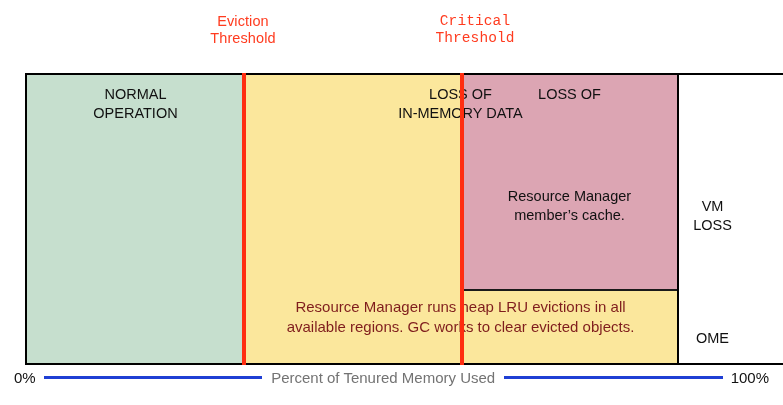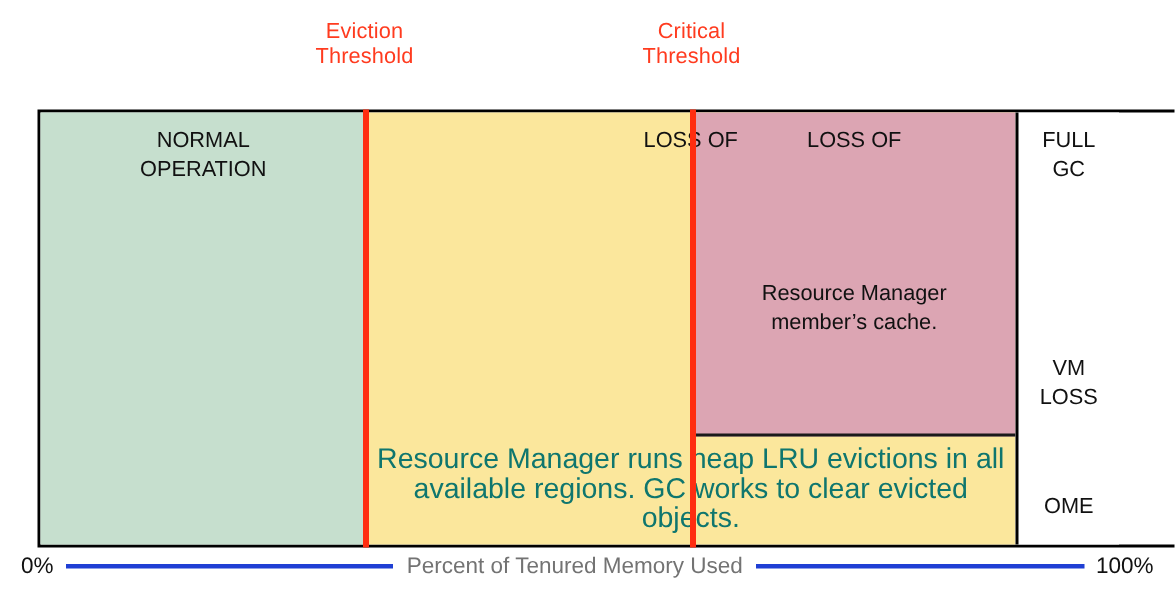--- a/index.html
+++ b/index.html
@@ -28,21 +28,21 @@
     color: #ff3b1f;
     font-size: 14.5px;
     line-height: 17px;
     text-align: center;
     white-space: nowrap;
     letter-spacing: 0.1px;
   }
   .threshold-label span { display: block; }
 
   #eviction-threshold-label { left: 183px; top: 13px; width: 120px; }
-  #critical-threshold-label { left: 401px; top: 13px; width: 120px; }
+  #critical-threshold-label { left: 415px; top: 13px; width: 120px; font-family: Liberation Mono, monospace; }
 
   
   #diagram-frame {
     position: absolute;
     left: 25px;
     top: 73px;
     width: 776px;
     height: 292px;
     border: 2px solid #000000;
     box-sizing: border-box;
@@ -125,39 +125,39 @@
   .band-note span { display: block; }
 
   #loss-func-note { top: 112px; }
 
   #eviction-note {
     position: absolute;
     left: 217px;
     width: 433px;
     top: 222px;
     text-align: center;
-    font-size: 19px;
+    font-size: 15px;
     line-height: 19.5px;
-    color: #0f766e;
+    color: #7f1d1d;
     z-index: 4;
   }
   #eviction-note span { display: block; }
 
   
   .gc-state {
     position: absolute;
     left: 0; right: 0;
     text-align: center;
     font-size: 14.5px;
     line-height: 18.5px;
     color: #111111;
   }
   .gc-state span { display: block; }
   #gc-state-full-gc { top: 10px; }
-  #gc-state-vm-hang { top: 122px; margin-top: 40px; }
+  #gc-state-vm-hang { top: 122px; }
   #gc-state-ome     { top: 254px; }
 
   
   #axis {
     position: absolute;
     left: 0;
     top: 362px;
     width: 783px;
     height: 30px;
     display: flex;
@@ -205,20 +205,21 @@
     <div class="band" id="band-normal">
       <div class="band-title">
         <span>NORMAL</span>
         <span>OPERATION</span>
       </div>
     </div>
 
     <div class="band" id="band-loss-data">
       <div class="band-title">
         <span>LOSS OF</span>
+        <span>IN-MEMORY DATA</span>
       </div>
     </div>
 
     <div class="band" id="band-loss-func">
       <div class="band-title">
         <span>LOSS OF</span>
       </div>
       <div class="band-note" id="loss-func-note">
         <span>Resource Manager</span>
         <span>member’s cache.</span>
@@ -227,24 +228,20 @@
 
     <div id="eviction-note">
       <span>Resource Manager runs heap LRU evictions in all</span>
       <span>available regions. GC works to clear evicted objects.</span>
     </div>
 
     <div class="threshold-rule" id="rule-eviction"></div>
     <div class="threshold-rule" id="rule-critical"></div>
 
     <div id="column-gc-states">
-      <div class="gc-state" id="gc-state-full-gc">
-        <span>FULL</span>
-        <span>GC</span>
-      </div>
       <div class="gc-state" id="gc-state-vm-hang">
         <span>VM</span>
         <span>LOSS</span>
       </div>
       <div class="gc-state" id="gc-state-ome">
         <span>OME</span>
       </div>
     </div>
 
   </div>

